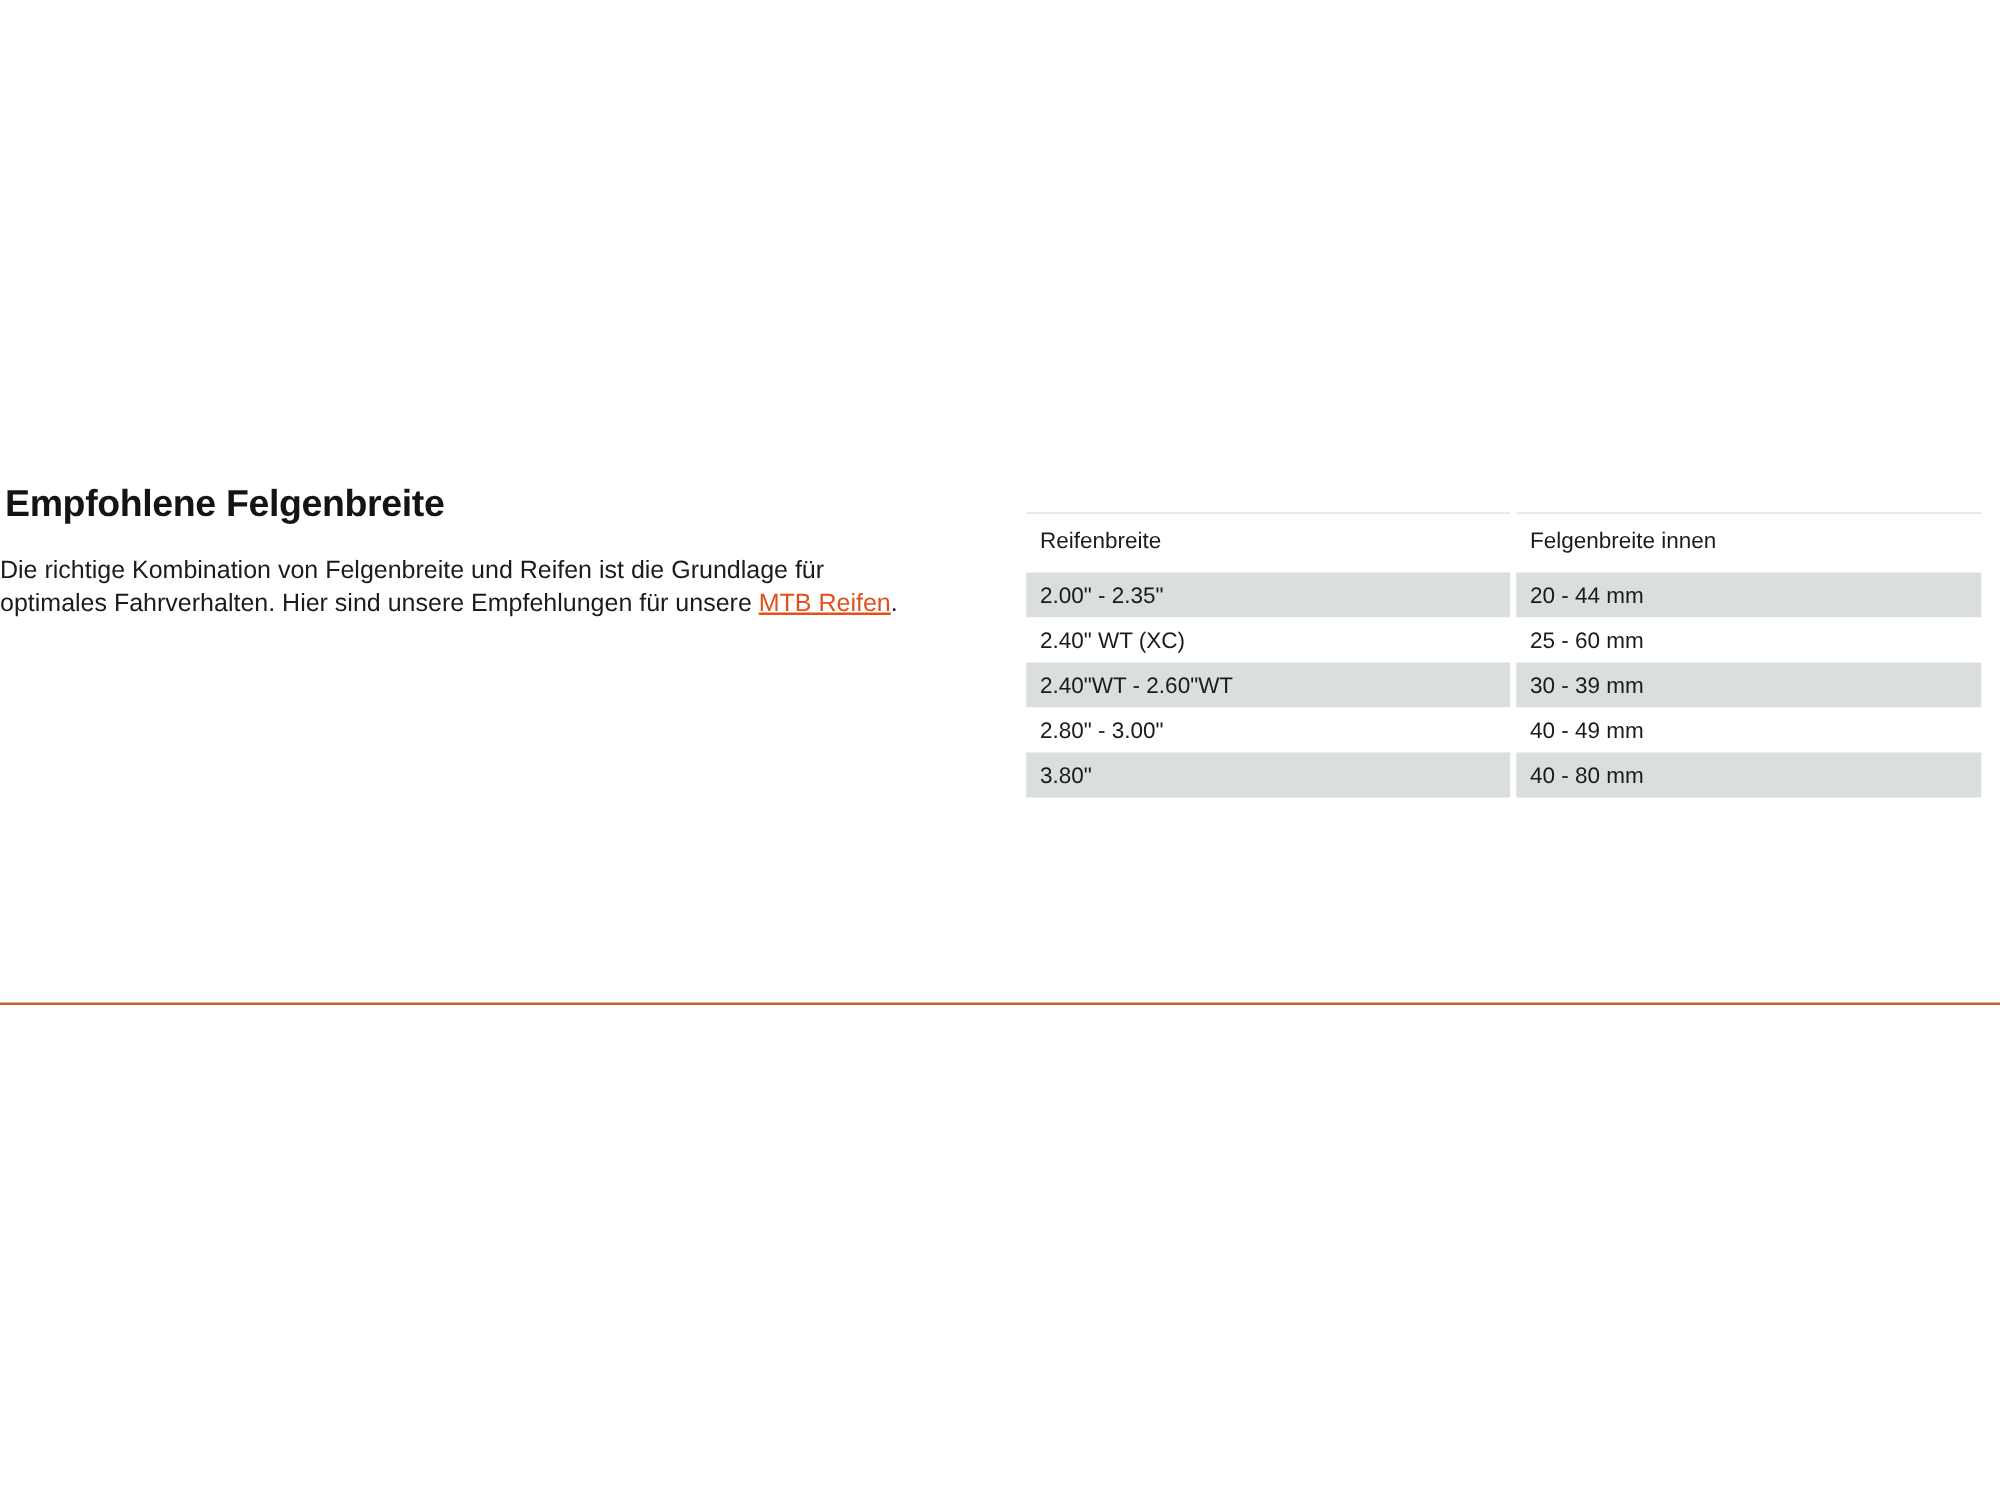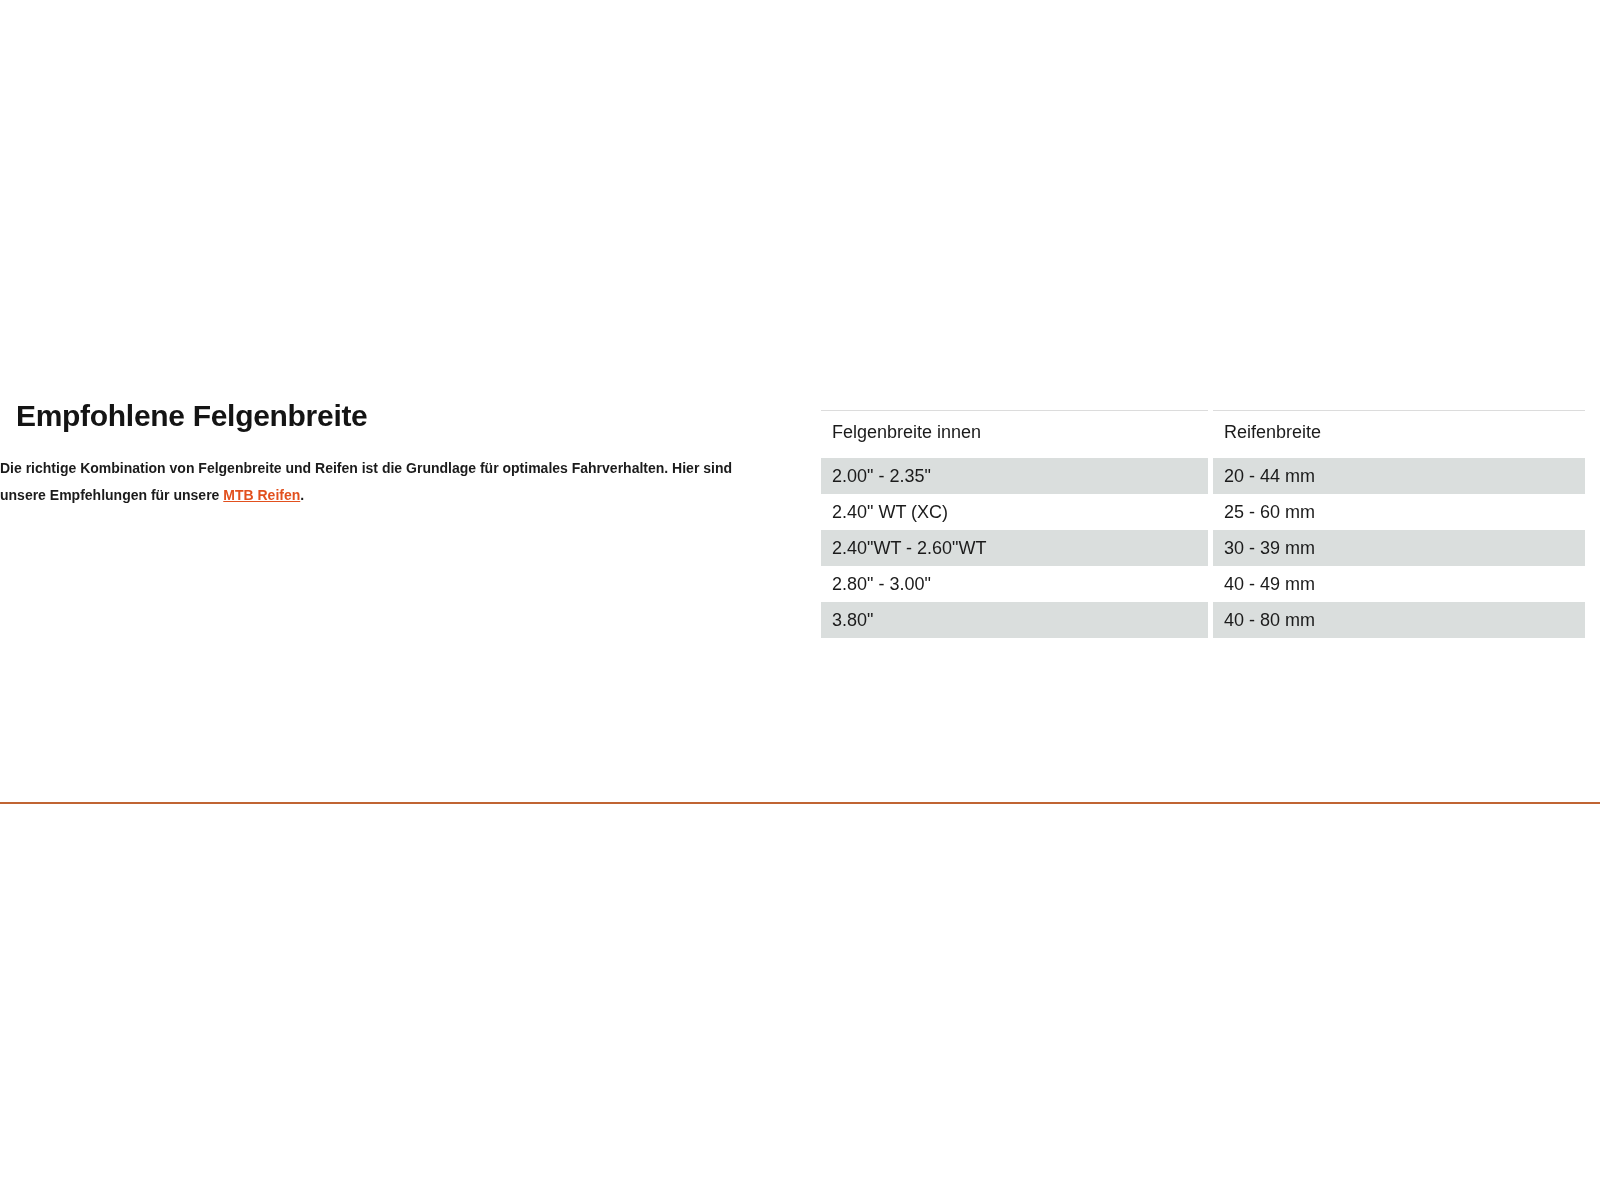--- a/index.html
+++ b/index.html
@@ -21,32 +21,31 @@
     left: 0;
     width: 1600px;
     display: flex;
     align-items: flex-start;
   }
   .text-col {
     width: 745px;
     flex: 0 0 745px;
   }
   .heading {
-    margin: 16px;
+    margin: 4px;
     font-size: 30px;
     line-height: 37px;
     font-weight: bold;
     letter-spacing: -0.3px;
     color: #141414;
   }
   .para {
-    font-size: 14px;
+    font-size: 20px;
     line-height: 27px;
     color: #1b1b1b;
-    font-weight: bold;
   }
   .para.intro { margin: 21px 0 0 0; }
   .para.note  { margin: 16px 0 0 0; }
   .text-link {
     color: #e2501e;
     text-decoration: underline;
     cursor: pointer;
   }
   .table-col {
     margin-left: auto;
@@ -96,22 +95,22 @@
     <div class="text-col">
       <h2 class="heading">Empfohlene Felgenbreite</h2>
 
       <p class="para intro"><span>Die richtige Kombination von Felgenbreite und Reifen ist die Grundlage für optimales Fahrverhalten. Hier sind unsere Empfehlungen für unsere </span><a class="text-link">MTB Reifen</a><span>.</span></p>
 
     </div>
 
     <div class="table-col">
       <div class="grid-table">
 
+        <div class="th">Reifenbreite</div>
         <div class="th">Felgenbreite innen</div>
-        <div class="th">Reifenbreite</div>
 
         <div class="td stripe">2.00" - 2.35"</div>
         <div class="td stripe">20 - 44 mm</div>
 
         <div class="td">2.40" WT (XC)</div>
         <div class="td">25 - 60 mm</div>
 
         <div class="td stripe">2.40"WT - 2.60"WT</div>
         <div class="td stripe">30 - 39 mm</div>
 

